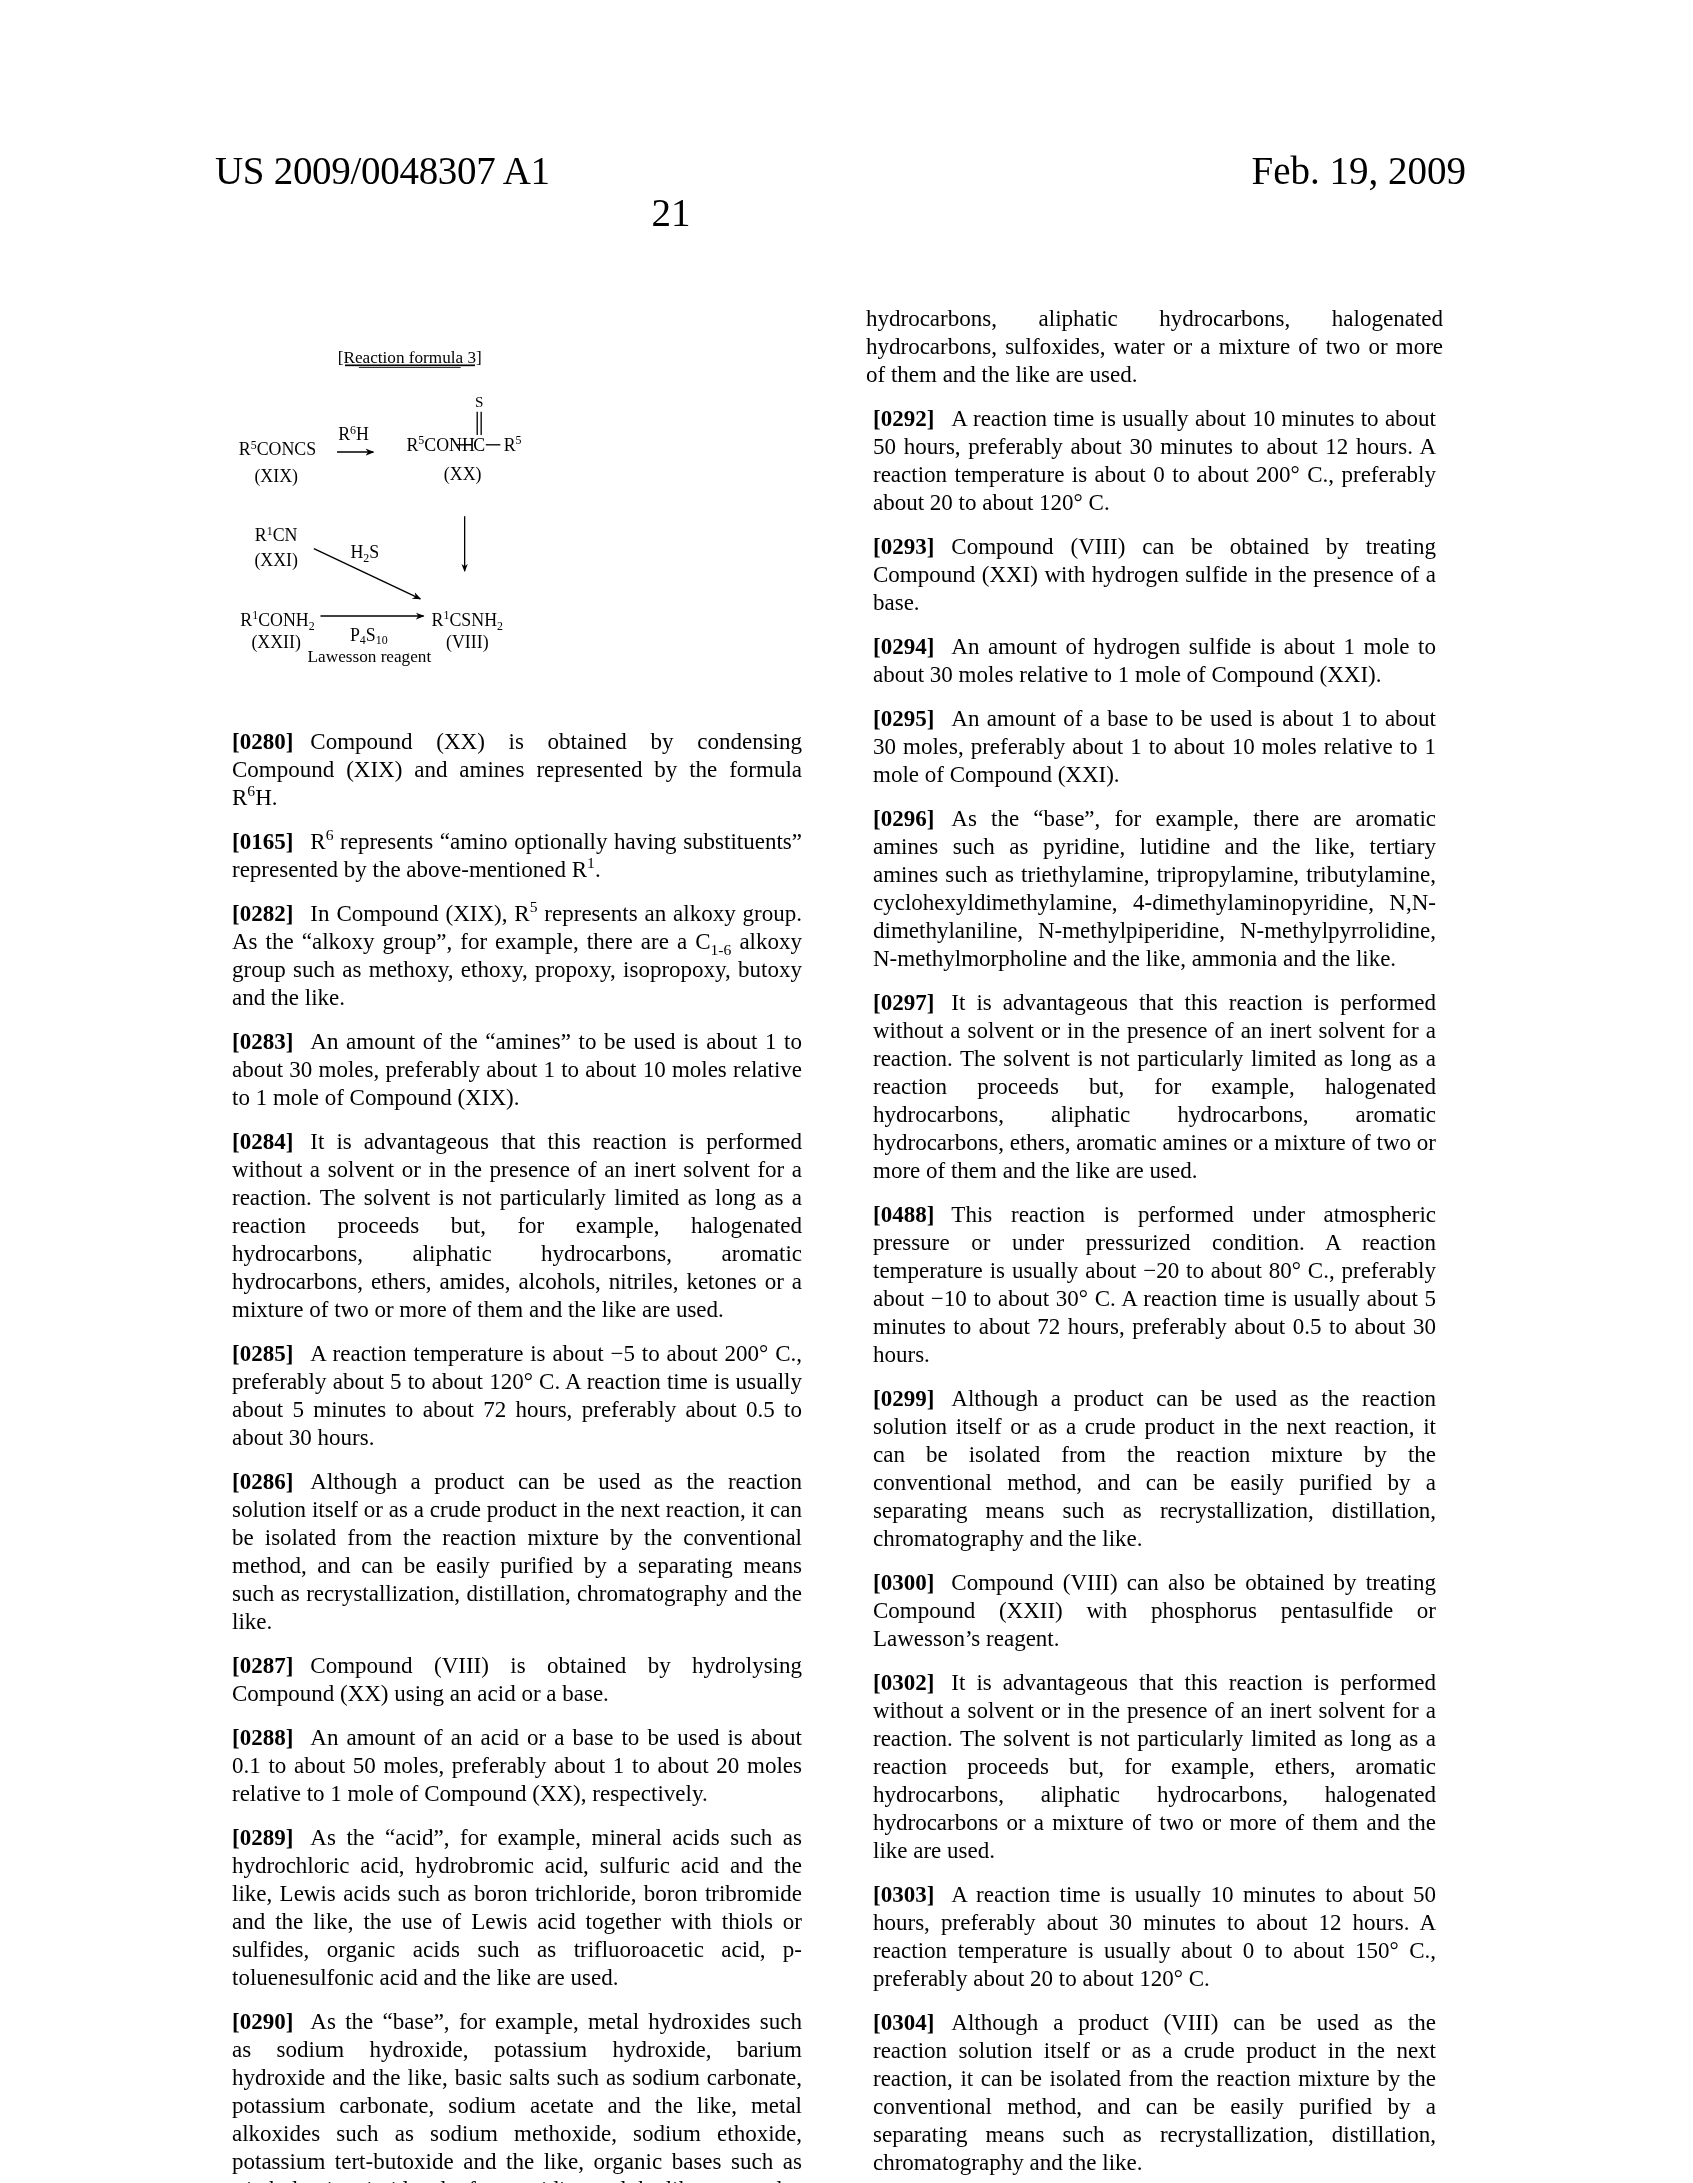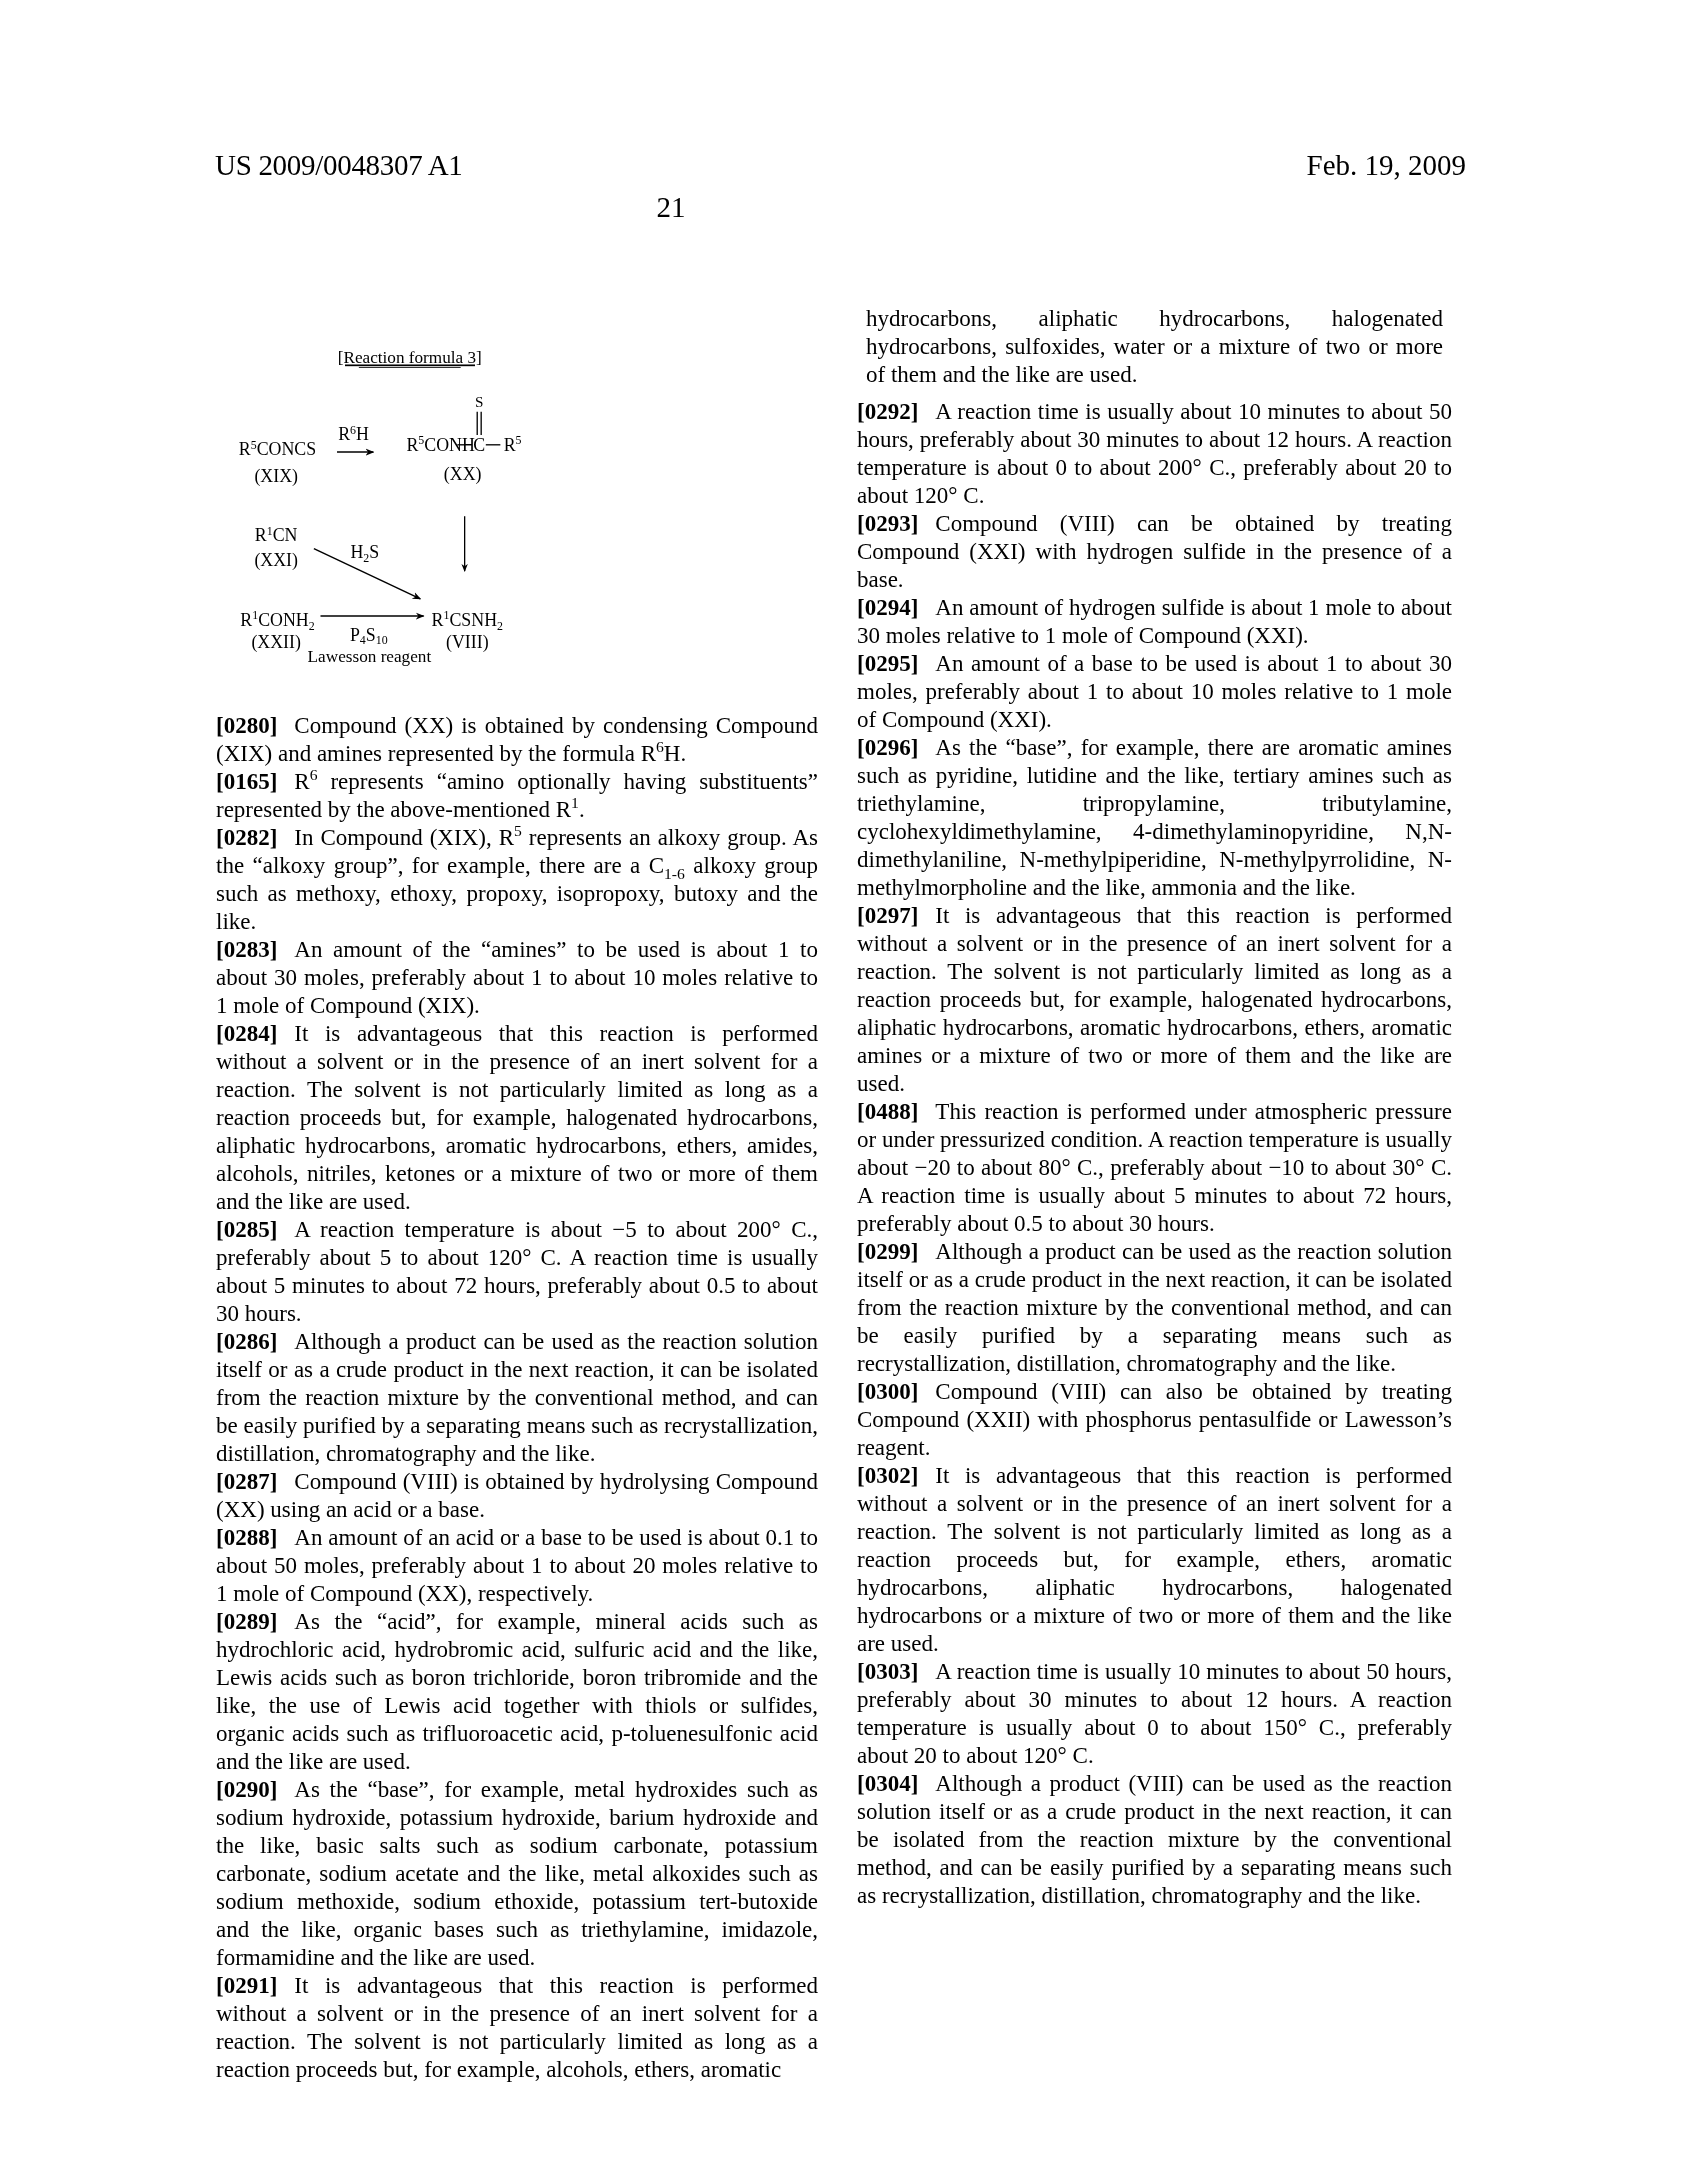--- a/index.html
+++ b/index.html
@@ -1,31 +1,31 @@
 <!DOCTYPE html>
 <html style="font-size:10.6px"><head>
 <meta charset="utf-8">
 <style>
   html, body { margin: 0; padding: 0; background: #ffffff; }
   body {
     width: 1694px; height: 2183px; position: relative; overflow: hidden;
     font-family: "Liberation Serif", "DejaVu Serif", serif; color: #000;
   }
-  .hdr { position: absolute; font-size: 29px; line-height: 1; white-space: nowrap; }
+  .hdr { position: absolute; font-size: 39px; line-height: 1; white-space: nowrap; }
   #pub-number { left: 215px; top: 151px; letter-spacing: -0.3px; }
   #pub-date { right: 228px; top: 151px; }
   #page-num { left: 0; width: 1342px; text-align: center; top: 193px; }
 
   .col {
     position: absolute; font-size: 23px; line-height: 28px;
     text-align: justify; hyphens: none;
   }
   #col-left { left: 216px; width: 602px; top: 712px; }
   #col-right { left: 857px; width: 595px; top: 296px; }
-  .para { margin: 0; }
+  .para { margin: 16px; }
   .para .pn { font-weight: bold; margin-right: 17px; }
   .cont { margin: 9px; text-align: justify; }
   sup, sub { font-size: 0.68em; line-height: 0; }
 
   #scheme { position: absolute; left: 218px; top: 331px; width: 529px; height: 344px; }
   #scheme text { font-family: "Liberation Serif", "DejaVu Serif", serif; fill: #000; }
 </style>
 </head>
 <body>
 

